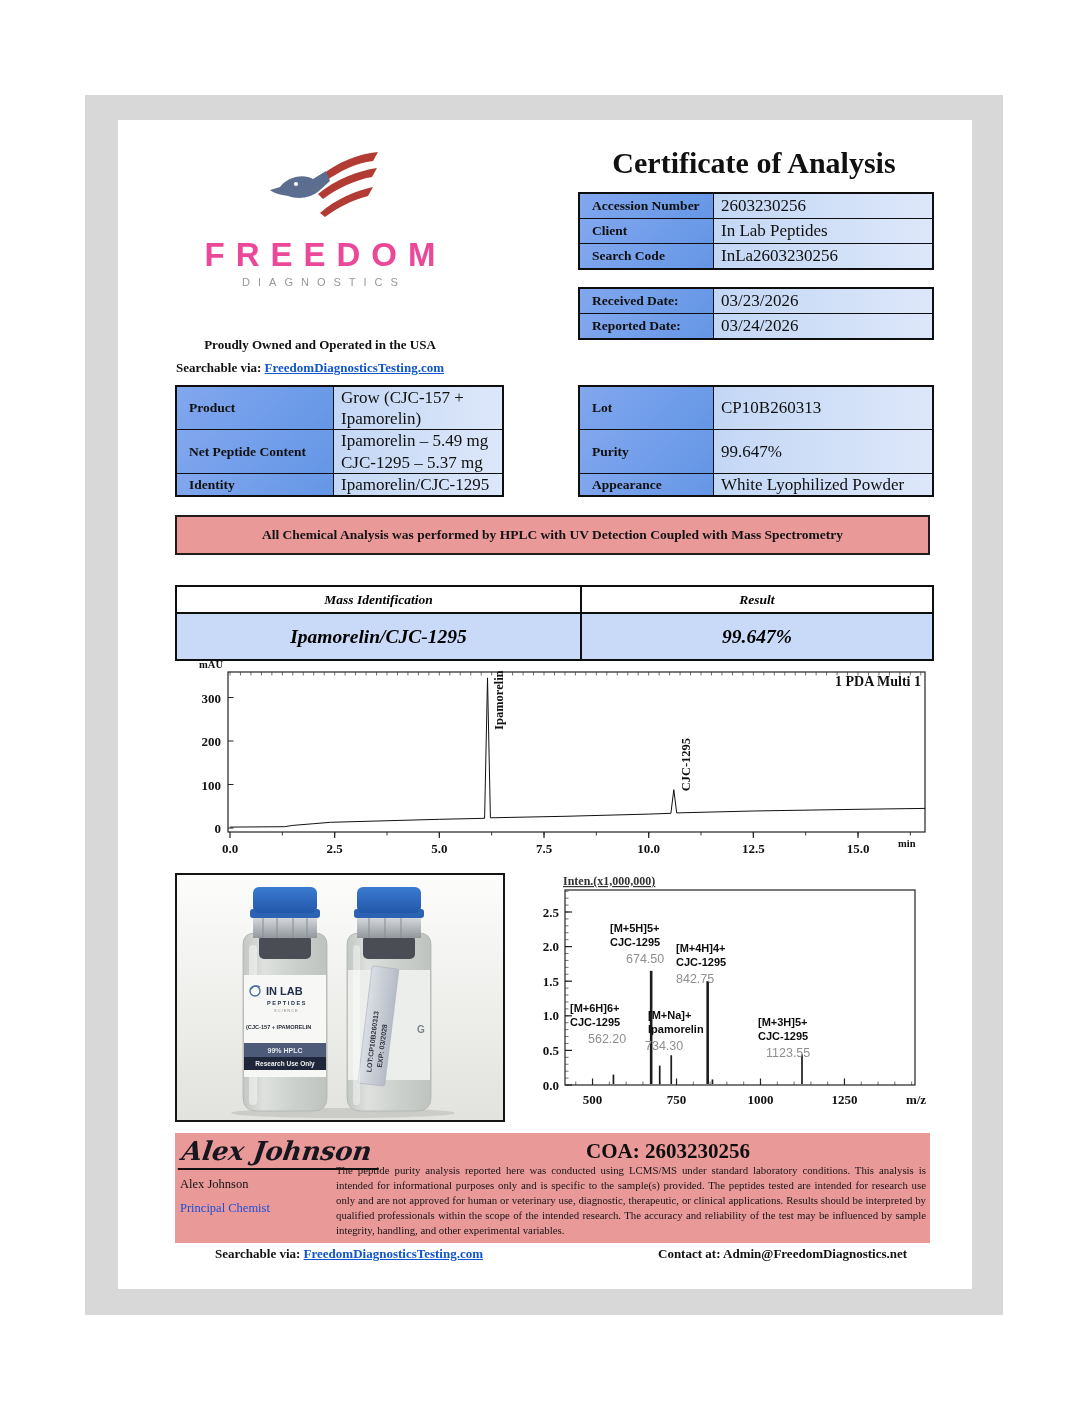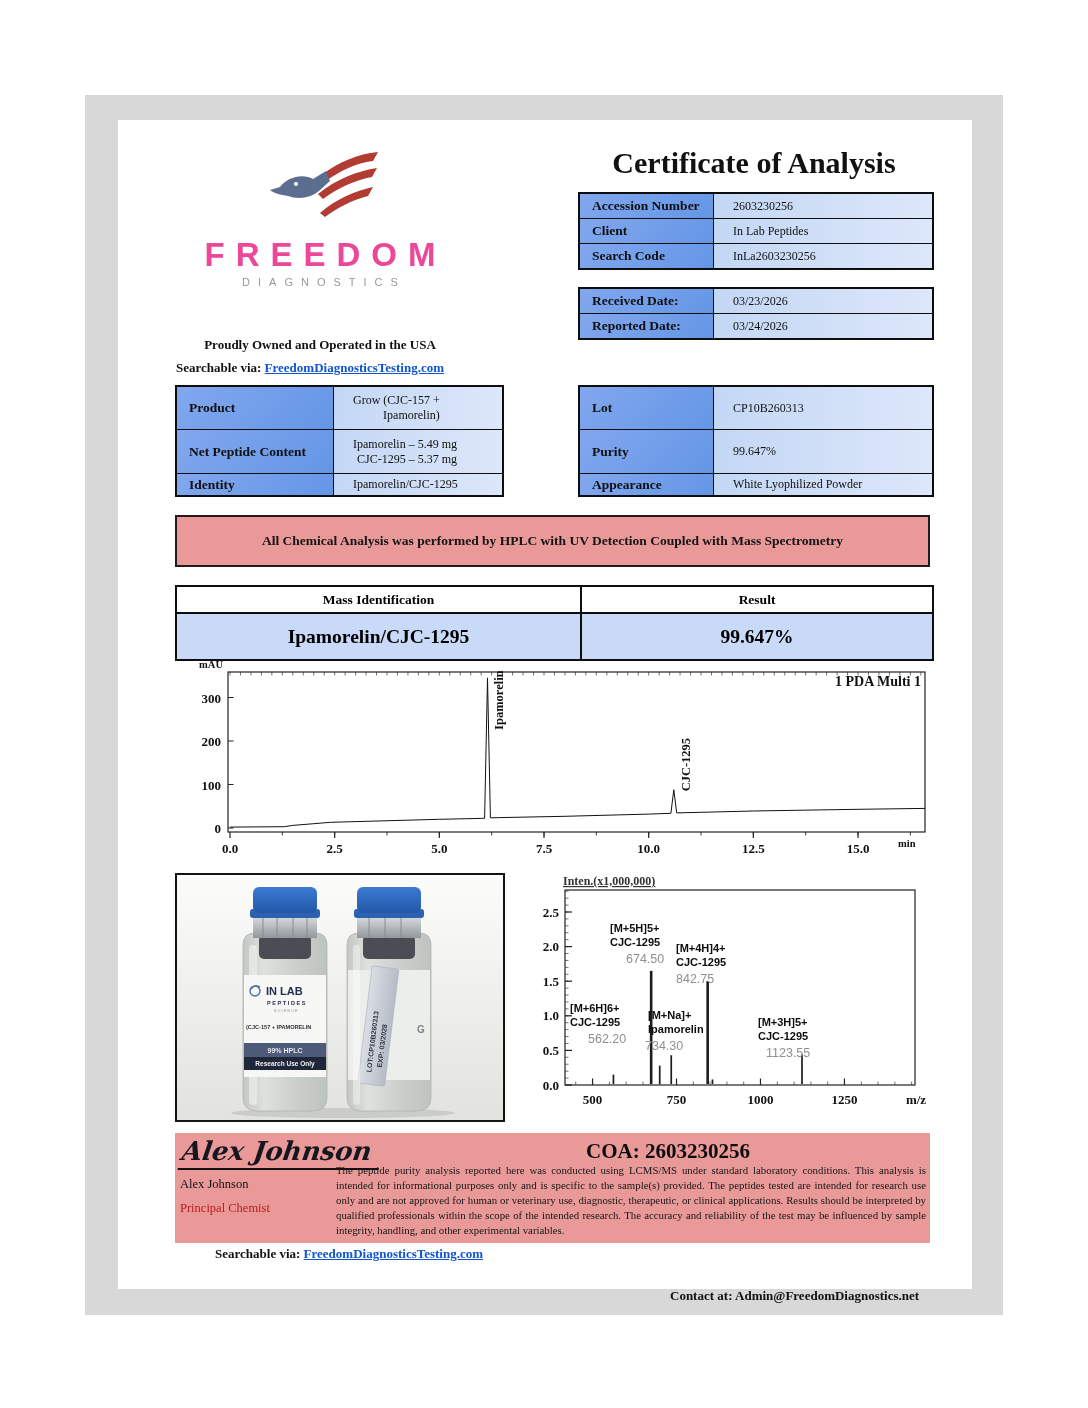--- a/index.html
+++ b/index.html
@@ -19,33 +19,33 @@
   .tagline{left:57px;top:217px;width:290px;text-align:center;font-weight:bold;font-size:13px;color:#111;}
   .search-line{left:58px;top:240px;font-weight:bold;font-size:13px;color:#111;white-space:nowrap;}
   a.blue-link{color:#1155cc;text-decoration:underline;font-weight:bold;cursor:pointer;}
 
   
   .kv-table{position:absolute;border:2px solid #0e0e0e;background:#0e0e0e;}
   .kv-row{display:flex;}
   .kv-row + .kv-row{border-top:1.5px solid #0e0e0e;}
   .kv-label{background:linear-gradient(135deg,#82a7ee,#6496e6);font-weight:bold;font-size:13.5px;color:#101010;
             display:flex;align-items:center;padding:1px 12px;box-sizing:border-box;border-right:1.5px solid #0e0e0e;}
-  .kv-value{background:linear-gradient(90deg,#c3d7f5,#dde7fa);font-size:12px;color:#101010;flex:1;
-            display:flex;align-items:center;padding:1px 19px;box-sizing:border-box;white-space:pre-line;line-height:1.25;text-align:right;}
+  .kv-value{background:linear-gradient(90deg,#c3d7f5,#dde7fa);font-size:17px;color:#101010;flex:1;
+            display:flex;align-items:center;padding:1px 7px;box-sizing:border-box;white-space:pre-line;line-height:1.25;}
   .w-info .kv-label{width:134px;}
   .h24{height:24px;} .h42{height:42px;} .h43{height:43px;} .h21{height:21px;}
   .w-prod .kv-label{width:157px;}
 
   
-  .banner{left:57px;top:395px;width:755px;height:52px;background:#ea9999;border:2px solid #231b1b;
+  .banner{left:57px;top:395px;width:755px;height:40px;background:#ea9999;border:2px solid #231b1b;
           box-sizing:border-box;display:flex;align-items:center;justify-content:center;
           font-weight:bold;font-size:13.5px;color:#141414;}
 
   
-  .mass-table{left:57px;top:465px;width:755px;border:2.5px solid #0e0e0e;background:#f9a8d4;}
+  .mass-table{left:57px;top:465px;width:755px;border:2.5px solid #0e0e0e;background:#f9a8d4;font-style:italic;}
   .mass-hrow,.mass-vrow{display:flex;}
   .mass-vrow{border-top:2px solid #0e0e0e;}
   .mass-cell{box-sizing:border-box;display:flex;align-items:center;justify-content:center;}
   .mass-c1{width:405px;border-right:2px solid #0e0e0e;}
   .mass-c2{flex:1;}
   .mass-hrow .mass-cell{background:#ffffff;height:25px;font-weight:bold;font-size:13.5px;}
   .mass-vrow .mass-cell{background:#c9daf8;height:45px;font-weight:bold;font-size:19.5px;}
 
   
   .hplc-wrap{left:57px;top:538px;width:760px;height:204px;}
@@ -61,25 +61,25 @@
 
   
   .vial-box{left:57px;top:753px;width:330px;height:249px;border:2px solid #141414;box-sizing:border-box;background:#fff;}
 
   
   .footer-block{left:57px;top:1013px;width:755px;height:110px;background:#ea9999;}
   .signature{left:62px;top:1016px;font-family:"DejaVu Serif",serif;font-style:italic;font-weight:bold;
              font-size:26px;color:#16161f;transform:skewX(-8deg);border-bottom:2px solid #111;
              padding:0 10px 2px 2px;display:inline-block;}
   .signer-name{left:62px;top:1057px;font-size:12.5px;color:#111;}
-  .signer-title{left:62px;top:1081px;font-size:12.5px;color:#b91c1c;}
+  .signer-title{left:62px;top:1081px;font-size:12.5px;color:#1d4ed8;}
   .coa-label{left:350px;top:1019px;width:400px;text-align:center;font-weight:bold;font-size:21px;color:#0d0d0d;}
   .disclaimer{left:218px;top:1043px;width:590px;font-size:10.8px;line-height:1.4;color:#161616;text-align:justify;}
   .bottom-search{left:97px;top:1126px;font-weight:bold;font-size:13px;color:#111;white-space:nowrap;}
-  .bottom-contact{left:552px;top:1126px;font-weight:bold;font-size:13px;color:#111;white-space:nowrap;margin-top:42px;}
+  .bottom-contact{left:540px;top:1126px;font-weight:bold;font-size:13px;color:#111;white-space:nowrap;}
 </style>
 </head>
 <body>
 
 <div class="frame">
   <div class="page">
 
     <div class="abs logo-wrap">
       <svg class="logo-eagle" width="120" height="84" viewBox="0 0 120 84">
         <path d="M 62,27 C 78,14 98,6 118,4 L 113,13 C 96,15 80,23 66,33 Z" fill="#b23b34"></path>

